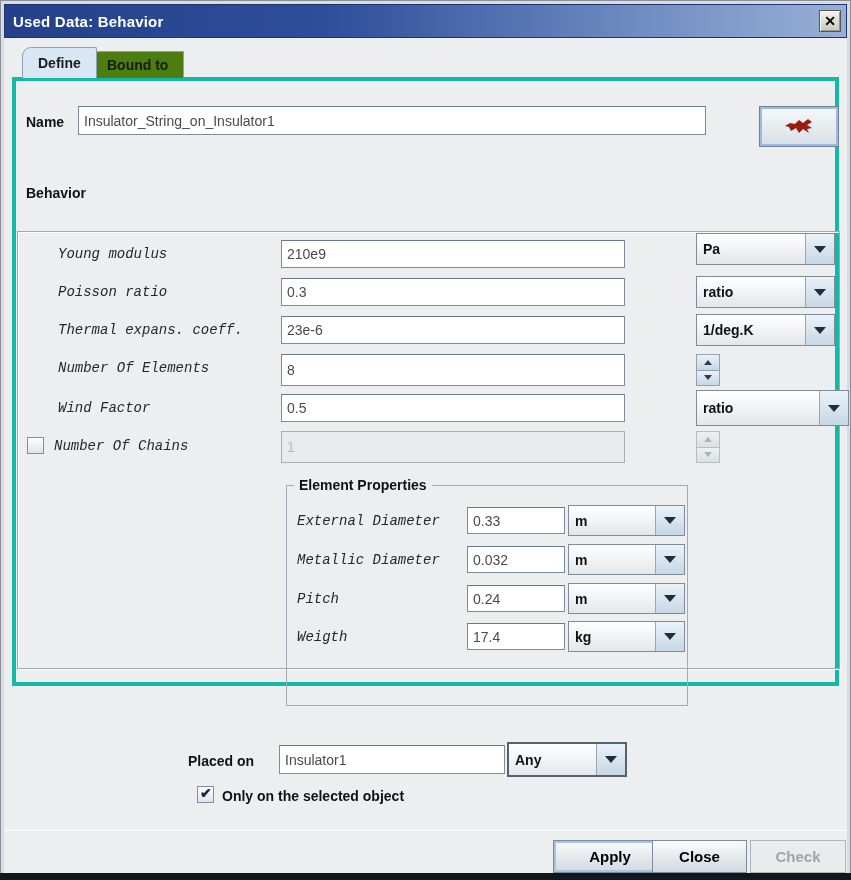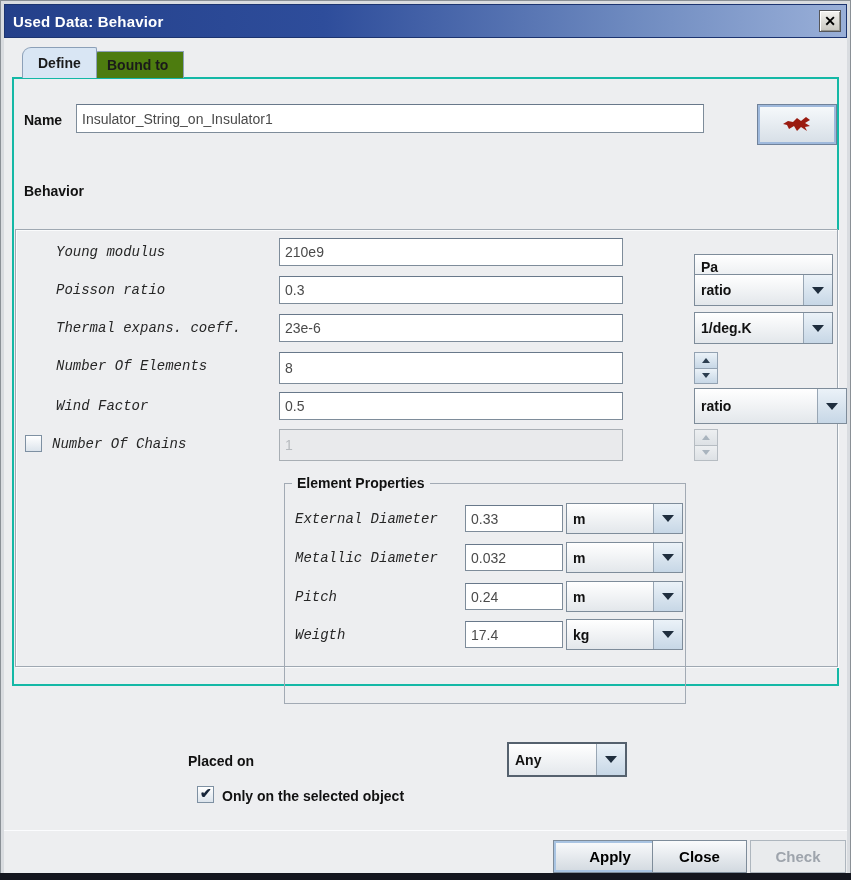--- a/index.html
+++ b/index.html
@@ -25,21 +25,21 @@
   }
   
   .tab { position:absolute; font-weight:bold; font-size:14px; color:#1A1A1A;
          border:1px solid #8CA0B8; border-bottom:none; padding:0 15px; display:flex; align-items:center; }
   .tab-define { left:22px; top:47px; height:31px; background:#D9E6F4;
                 border-top-left-radius:9px; border-top-right-radius:2px; z-index:3; }
   .tab-bound  { left:91px; top:51px; height:27px; background:#4d7c0f;
                 border-top-left-radius:8px; z-index:2; }
   
   .pane { position:absolute; left:12px; top:77px; width:827px; height:609px;
-          border:2px solid #14b8a6; background:#EDEEF0; z-index:1; }
+          border:4px solid #14b8a6; background:#EDEEF0; z-index:1; }
   .lbl-b { position:absolute; font-weight:bold; font-size:14px; color:#111; white-space:nowrap; }
   .tf { position:absolute; border:1px solid #7E8C9A; border-top-color:#68788A;
         background:#FFFFFF; font-family:"Liberation Sans",sans-serif;
         font-size:14px; color:#4A4A4A; padding:0 5px; outline:none; }
   .tf.dis { background:#E9EAEC; color:#B6BABE; border-color:#A8AEB4; }
   
   .tool-btn { position:absolute; left:743px; top:25px; width:80px; height:41px;
         border:1px solid #70829A; box-shadow: inset 0 0 0 2px #9FB9DC;
         background:linear-gradient(#F7FAFC,#D6DEE6); display:grid; place-items:center; }
   
@@ -127,21 +127,21 @@
       </svg>
     </div>
 
     <div class="lbl-b" style="left:10px; top:104px;">Behavior</div>
 
     <div class="fieldpanel">
 
       <div>
         <span class="plabel" style="left:40px; top:14px;">Young modulus</span>
         <input class="tf pfield" style="top: 8px;" value="210e9">
-        <div class="ucombo pcombo" style="top:24px;flex-direction:column;">
+        <div class="ucombo pcombo" style="top:1px;">
           <span class="utxt">Pa</span>
           <span class="ubtn">
               <span class="tri-dn"></span>
             </span>
         </div>
       </div>
 
       <div>
         <span class="plabel" style="left:40px; top:52px;">Poisson ratio</span>
         <input class="tf pfield" style="top: 46px;" value="0.3">
@@ -247,20 +247,21 @@
                 <span class="tri-dn"></span>
               </span>
           </div>
         </div>
       </div>
 
     </div>
   </div>
 
   <div class="lbl-b" style="left:188px; top:753px;">Placed on</div>
+  <input class="tf" style="left: 279px; top: 745px; width: 226px; height: 29px;" value="Insulator1">
   <div class="combo" style="left:507px; top:742px; width:120px; height:35px;">
     <span class="ctxt">Any</span>
     <span class="cbtn">
         <span class="tri-dn"></span>
       </span>
   </div>
 
   <span class="cb on" style="left:197px; top:786px;"></span>
   <div class="lbl-b" style="left:222px; top:788px;">Only on the selected object</div>
 

